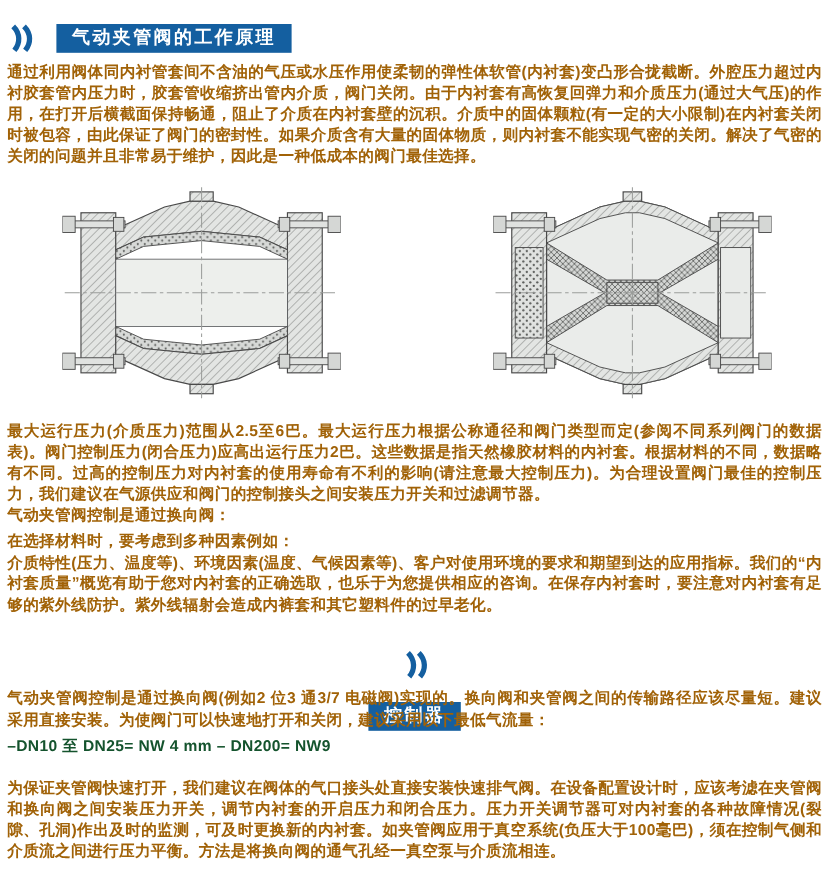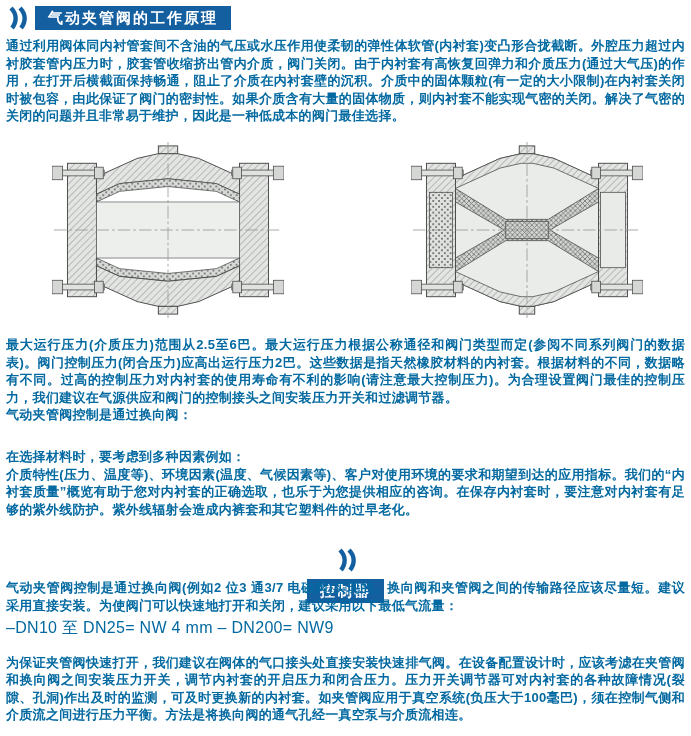--- a/index.html
+++ b/index.html
@@ -2,37 +2,37 @@
 <html><head>
 <meta charset="utf-8">
 <style>
   html,body{margin:0;padding:0;}
   body{
     width:691px;height:736px;overflow:hidden;background:#ffffff;
     font-family:"Liberation Sans","DejaVu Sans",sans-serif;
     color:#333333;
   }
   .page{padding:4px 6px 0 6px;--accent:#145fa0;}
-  .section-header{display:flex;align-items:center;gap:7px;margin:2px 0 7px 0;height:24px;}
+  .section-header{display:flex;align-items:center;gap:19px;margin:16px 0 7px 0;height:24px;}
   .hdr-icon{flex:0 0 auto;display:block;}
   .title-pill{
     background:var(--accent);color:#ffffff;font-size:15px;font-weight:bold;
     padding:3px 13px 4px 13px;letter-spacing:2px;line-height:17px;white-space:nowrap;
   }
   .body-text{
     font-size:13px;font-weight:600;line-height:17.6px;text-align:justify;
-    margin:0;white-space:pre-line;letter-spacing:0.3px;color:#0369a1;
+    margin:0;white-space:pre-line;letter-spacing:0.3px;color:#a16207;
   }
-  .para-gap{margin-top:24px;}
+  .para-gap{margin-top:4px;}
   .diagrams{
     display:flex;justify-content:space-between;align-items:center;
     padding:9px 42px 10px 46px;
   }
   .valve{display:block;}
-  .spec-line{font-size:16px;font-weight:400;line-height:21px;letter-spacing:0.3px;color:#0369a1;}
+  .spec-line{font-size:13px;font-weight:700;line-height:21px;letter-spacing:0.3px;color:#14532d;}
   .specs{margin:2px 0 0 0;}
   .controller-body2{margin-top:16px;}
   .header-gap{margin-top:30px;flex-direction:column;}
 </style>
 </head>
 <body>
 
 <div class="page" style="--accent: #145fa0;">
 
   <div class="section-header">

